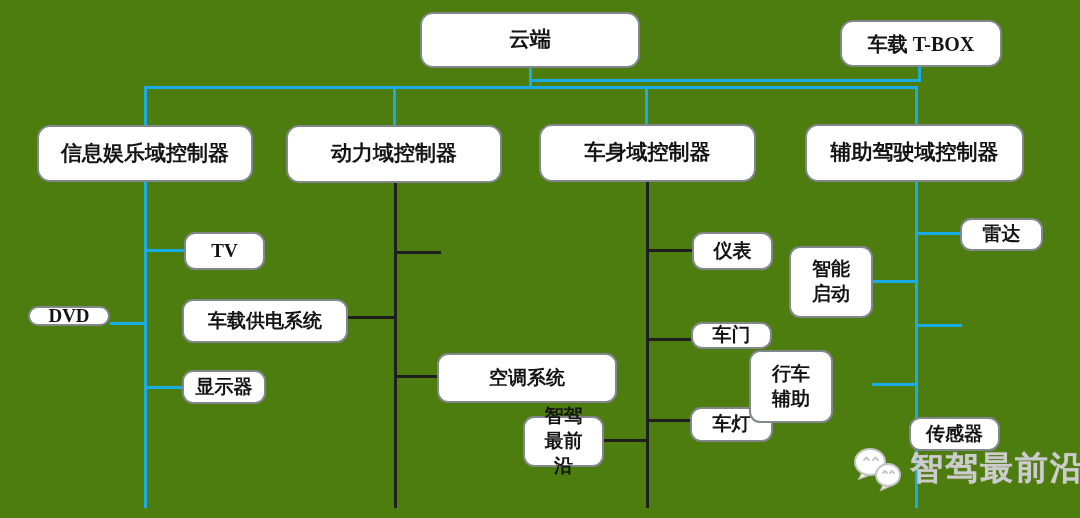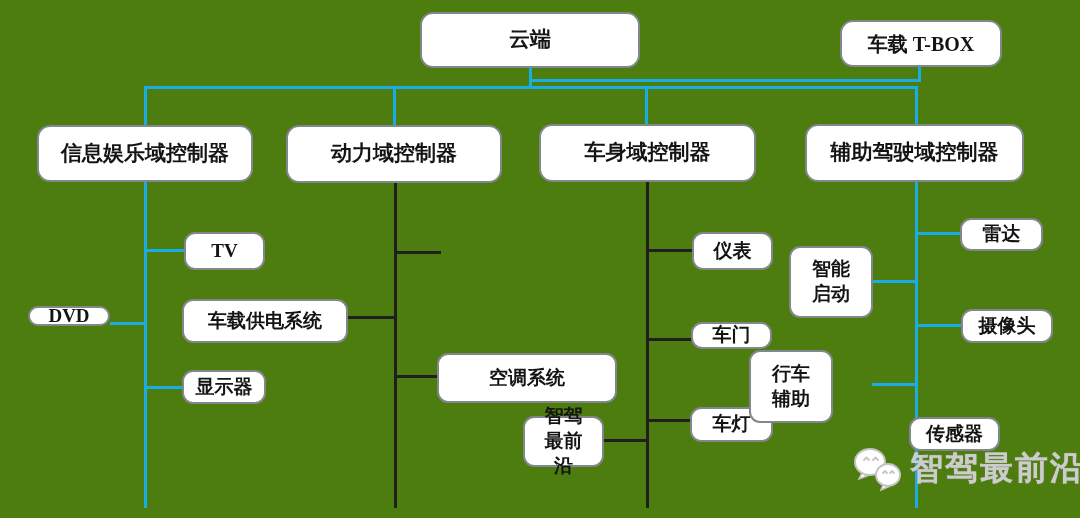--- a/index.html
+++ b/index.html
@@ -138,23 +138,20 @@
 
   <div class="node small" style="left:789px;top:246px;width:84px;height:72px;">
       <span class="wrap2">智能启动</span>
     </div>
   <div class="node small" style="left:749px;top:350px;width:84px;height:73px;">
       <span class="wrap2">行车辅助</span>
     </div>
   <div class="node small" style="left:960px;top:218px;width:83px;height:33px;">
       <span>雷达</span>
     </div>
-  <div class="node small" style="left:961px;top:309px;width:92px;height:34px;">
-      <span>摄像头</span>
-    </div>
   <div class="node small" style="left:909px;top:417px;width:91px;height:34px;">
       <span>传感器</span>
     </div>
 
   <div id="watermark">
     <span style="display:inline-block;width:56px;height:48px;">
       <svg width="56" height="48" viewBox="0 0 56 48">
         <g fill="#ffffff" stroke="#c4c4c4" stroke-width="2">
           <ellipse cx="20" cy="18" rx="15" ry="13"></ellipse>
           <path d="M12 29 l-3 6 l8 -3 z" stroke-width="1.5"></path>

